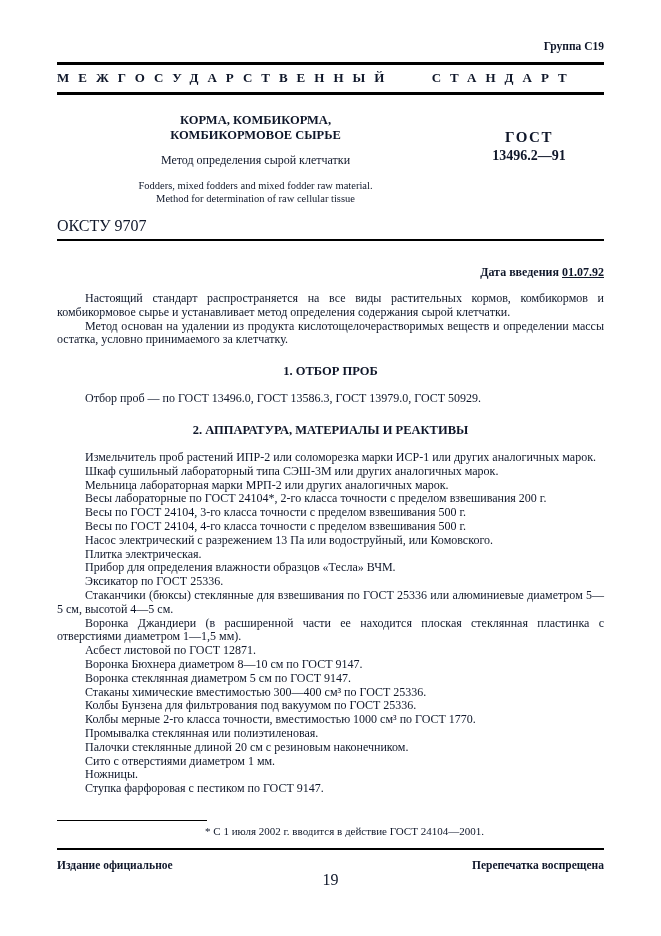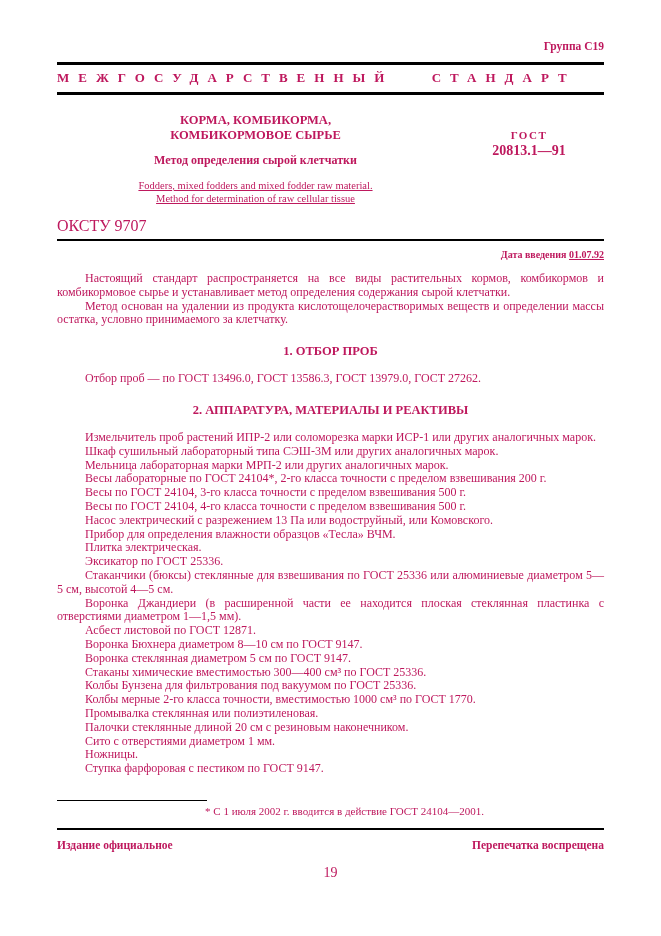--- a/index.html
+++ b/index.html
@@ -4,52 +4,52 @@
 <style>
   html, body { margin: 0; padding: 0; background: #e8e8e8; }
   .page {
     width: 661px; height: 936px;
     margin: 0 auto;
     background: #fff;
     box-sizing: border-box;
     padding: 40px 57px 0 57px;
     font-family: "Liberation Serif", serif;
     font-size: 12px;
-    color: #be185d;
+    color: #0f172a;
     position: relative;
     outline: 1px solid #c9c9c9;
     overflow: hidden;
   }
   .group-label { text-align: right; font-weight: bold; font-size: 11.5px; margin-bottom: 10px; }
   .banner-wrap { border-top: 3px solid #000; border-bottom: 3px solid #000; padding: 5px 0 6px 0; }
   .banner {
     font-weight: bold; font-size: 13px;
     letter-spacing: 9px; word-spacing: 26px;
     white-space: nowrap; overflow: hidden;
   }
   .title-row { display: flex; margin-top: 18px; }
   .title-left { flex: 1; text-align: center; }
   .title-main { font-weight: bold; font-size: 12.5px; line-height: 15px; text-align: center; }
-  .title-sub { font-weight: bold; font-size: 12px; margin-top: 10px; }
-  .title-eng { font-size: 10.5px; line-height: 12.5px; margin-top: 12px; text-decoration: underline; }
+  .title-sub { font-weight: normal; font-size: 12px; margin-top: 10px; }
+  .title-eng { font-size: 10.5px; line-height: 12.5px; margin-top: 12px; }
   .gost-block { width: 150px; text-align: center; padding-top: 16px; font-weight: bold; }
-  .gost-label { font-size: 11px; letter-spacing: 1.5px; }
+  .gost-label { font-size: 15px; letter-spacing: 1.5px; }
   .gost-number { font-size: 14px; margin-top: 2px; }
   .okstu { margin-top: 12px; font-size: 16px; }
   .okstu-rule { border: none; border-top: 2px solid #000; margin: 4px 0 0 0; }
-  .date-line { margin-top: 8px; text-align: right; font-weight: bold; font-size: 10px; }
+  .date-line { margin-top: 24px; text-align: right; font-weight: bold; font-size: 12px; }
   .date-line .underline { text-decoration: underline; }
   .para { text-indent: 28px; text-align: justify; line-height: 13.8px; margin: 0; }
   .intro { margin-top: 12px; }
   .section-heading { text-align: center; font-size: 12.5px; font-weight: bold; margin: 17px 0 13px 0; }
   .fn-rule { width: 150px; border: none; border-top: 1px solid #000; margin: 24px 0 4px 0; }
   .footnote { font-size: 11px; text-indent: 28px; line-height: 13px; margin: 0; text-align: center; }
   .footer-rule { border: none; border-top: 2px solid #000; margin: 10px 0 0 0; }
   .footer { display: flex; justify-content: space-between; font-weight: bold; font-size: 11.5px; margin-top: 9px; }
-  .pageno { text-align: center; font-size: 14px; margin-top: 14px; }
+  .pageno { text-align: center; font-size: 16px; margin-top: 0; }
 </style>
 </head>
 <body>
 
 <div class="page">
 
   <div class="group-label">Группа С19</div>
 
   <div class="banner-wrap">
     <div class="banner">МЕЖГОСУДАРСТВЕННЫЙ СТАНДАРТ</div>
@@ -60,53 +60,53 @@
       <div class="title-main">КОРМА, КОМБИКОРМА,</div>
       <div class="title-main">КОМБИКОРМОВОЕ СЫРЬЕ</div>
       <div class="title-sub">Метод определения сырой клетчатки</div>
       <div class="title-eng">
         <div>Fodders, mixed fodders and mixed fodder raw material.</div>
         <div>Method for determination of raw cellular tissue</div>
       </div>
     </div>
     <div class="gost-block">
       <div class="gost-label">ГОСТ</div>
-      <div class="gost-number">20813.1—91</div>
+      <div class="gost-number">13496.2—91</div>
     </div>
   </div>
 
   <div class="okstu">ОКСТУ 9707</div>
   <hr class="okstu-rule">
 
   <div class="date-line">
     <span>Дата введения</span>
     <span class="underline">01.07.92</span>
   </div>
 
   <div class="intro">
       <p class="para">Настоящий стандарт распространяется на все виды растительных кормов, комбикормов и комбикормовое сырье и устанавливает метод определения содержания сырой клетчатки.</p>
       <p class="para">Метод основан на удалении из продукта кислотощелочерастворимых веществ и определении массы остатка, условно принимаемого за клетчатку.</p>
     </div>
 
   <div class="section-heading">1. ОТБОР ПРОБ</div>
   <div>
-      <p class="para">Отбор проб — по ГОСТ 13496.0, ГОСТ 13586.3, ГОСТ 13979.0, ГОСТ 27262.</p>
+      <p class="para">Отбор проб — по ГОСТ 13496.0, ГОСТ 13586.3, ГОСТ 13979.0, ГОСТ 50929.</p>
     </div>
 
   <div class="section-heading">2. АППАРАТУРА, МАТЕРИАЛЫ И РЕАКТИВЫ</div>
   <div>
       <p class="para">Измельчитель проб растений ИПР-2 или соломорезка марки ИСР-1 или других аналогичных марок.</p>
       <p class="para">Шкаф сушильный лабораторный типа СЭШ-3М или других аналогичных марок.</p>
       <p class="para">Мельница лабораторная марки МРП-2 или других аналогичных марок.</p>
       <p class="para">Весы лабораторные по ГОСТ 24104*, 2-го класса точности с пределом взвешивания 200 г.</p>
       <p class="para">Весы по ГОСТ 24104, 3-го класса точности с пределом взвешивания 500 г.</p>
       <p class="para">Весы по ГОСТ 24104, 4-го класса точности с пределом взвешивания 500 г.</p>
       <p class="para">Насос электрический с разрежением 13 Па или водоструйный, или Комовского.</p>
+      <p class="para">Плитка электрическая.</p>
       <p class="para">Прибор для определения влажности образцов «Тесла» ВЧМ.</p>
-      <p class="para">Плитка электрическая.</p>
       <p class="para">Эксикатор по ГОСТ 25336.</p>
       <p class="para">Стаканчики (бюксы) стеклянные для взвешивания по ГОСТ 25336 или алюминиевые диаметром 5—5 см, высотой 4—5 см.</p>
       <p class="para">Воронка Джандиери (в расширенной части ее находится плоская стеклянная пластинка с отверстиями диаметром 1—1,5 мм).</p>
       <p class="para">Асбест листовой по ГОСТ 12871.</p>
       <p class="para">Воронка Бюхнера диаметром 8—10 см по ГОСТ 9147.</p>
       <p class="para">Воронка стеклянная диаметром 5 см по ГОСТ 9147.</p>
       <p class="para">Стаканы химические вместимостью 300—400 см³ по ГОСТ 25336.</p>
       <p class="para">Колбы Бунзена для фильтрования под вакуумом по ГОСТ 25336.</p>
       <p class="para">Колбы мерные 2-го класса точности, вместимостью 1000 см³ по ГОСТ 1770.</p>
       <p class="para">Промывалка стеклянная или полиэтиленовая.</p>

